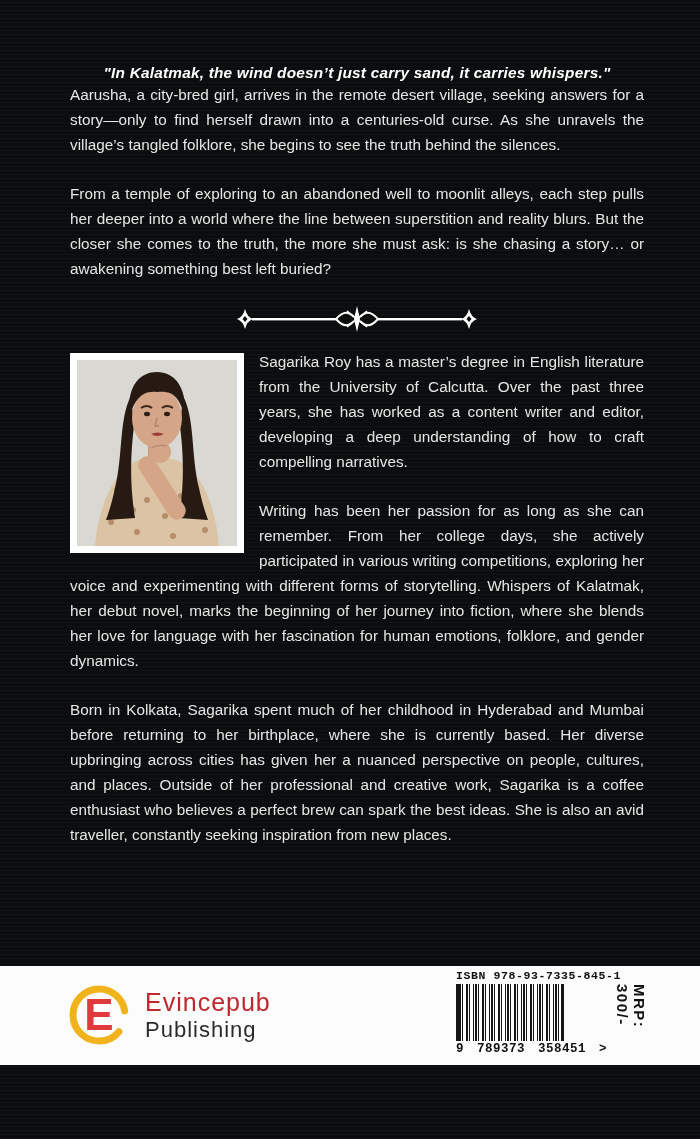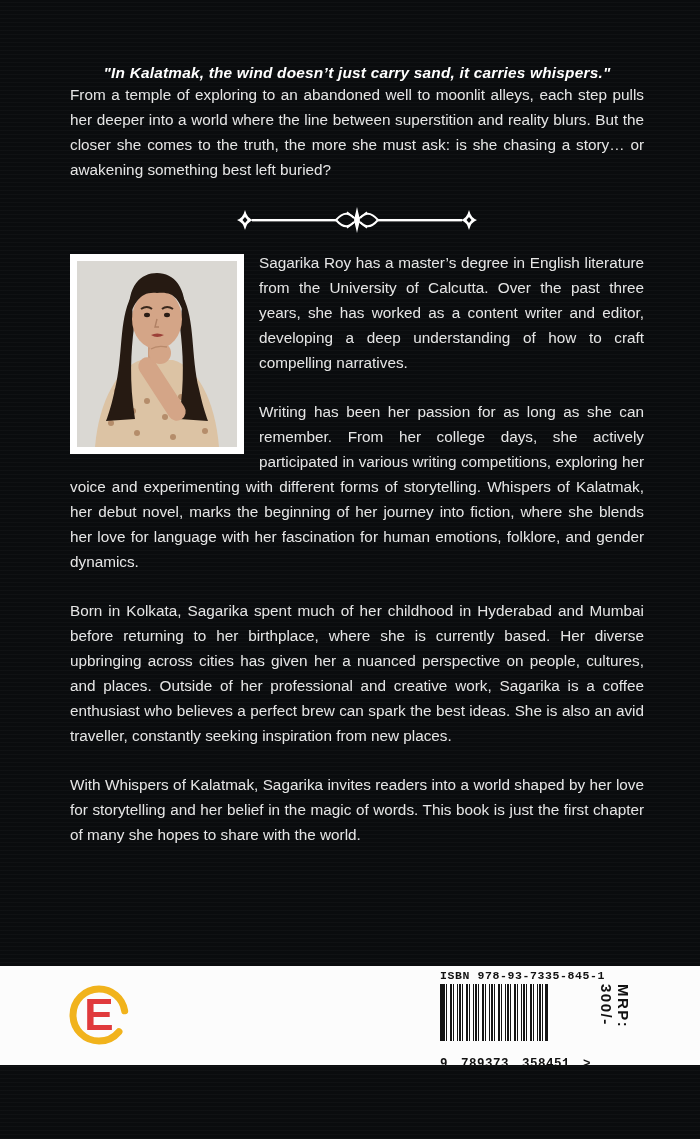--- a/index.html
+++ b/index.html
@@ -58,21 +58,21 @@
   .logo-mark{width:66px;height:66px;}
   .logo-names{margin-left:13px;line-height:1.05;}
   .publisher-name{
     font-size:25px;color:#c0272d;letter-spacing:1px;font-weight:normal;
   }
   .publisher-type{
     font-size:22px;color:#2b2b2b;letter-spacing:1px;margin-top:3px;
   }
   .barcode-block{
     position:absolute;
-    top:3px;right:68px;
+    top:3px;right:52px;
     color:#111;
   }
   .isbn{
     font-family:"Liberation Mono", monospace;
     font-size:11.5px;font-weight:bold;
     letter-spacing:0.6px;white-space:nowrap;
   }
   .bc-row{display:flex;align-items:stretch;margin-top:2px;}
   .bars{
     width:102px;height:57px;
@@ -83,39 +83,40 @@
         #151515 7px 9px, #ffffff 9px 10px,
         #151515 10px 11px, #ffffff 11px 14px,
         #151515 14px 15px, #ffffff 15px 16px);
     border-left:3px solid #151515;
     border-right:3px solid #151515;
   }
   .digits{
     font-family:"Liberation Mono", monospace;
     font-size:12.5px;font-weight:bold;
     letter-spacing:0.5px;word-spacing:5px;
-    margin-top:16px;white-space:nowrap;
+    margin-top:1px;white-space:nowrap;
   }
   .mrp{
     writing-mode:vertical-rl;
     font-weight:bold;font-size:15px;
     letter-spacing:1.5px;
     margin-left:7px;height:76px;
     color:#111;
     font-family:"Liberation Sans", sans-serif;
   }
 </style>
 </head>
 <body>
 
 <div class="cover">
   <div class="content">
 
     <div class="quote">"In Kalatmak, the wind doesn’t just carry sand, it carries whispers."</div>
 
+    <p class="body-para first-para">Aarusha, a city-bred girl, arrives in the remote desert village, seeking answers for a story—only to find herself drawn into a centuries-old curse. As she unravels the village’s tangled folklore, she begins to see the truth behind the silences.</p>
     <p class="body-para">From a temple of exploring to an abandoned well to moonlit alleys, each step pulls her deeper into a world where the line between superstition and reality blurs. But the closer she comes to the truth, the more she must ask: is she chasing a story… or awakening something best left buried?</p>
 
     <svg class="divider" viewBox="0 0 244 28" xmlns="http://www.w3.org/2000/svg">
 
       <path d="M10 4 Q12 12 18 14 Q12 16 10 24 Q8 16 2 14 Q8 12 10 4 Z" fill="#ffffff"></path>
       <path d="M10 11 L12.5 14 L10 17 L7.5 14 Z" fill="#0a0c0e"></path>
 
       <rect x="17" y="13" width="84" height="2.4" fill="#ffffff"></rect>
       <rect x="143" y="13" width="84" height="2.4" fill="#ffffff"></rect>
 
@@ -167,31 +168,34 @@
           <rect x="76" y="92" width="18" height="72" rx="9" transform="rotate(-33 85 128)" fill="#d4a587"></rect>
           <circle cx="83" cy="92" r="11" fill="#d4a587"></circle>
           <path d="M74 88 Q80 84 90 86" stroke="#b98a6c" stroke-width="1.4" fill="none"></path>
         </svg>
       </div>
       <p class="body-para">Sagarika Roy has a master’s degree in English literature from the University of Calcutta. Over the past three years, she has worked as a content writer and editor, developing a deep understanding of how to craft compelling narratives.</p>
       <p class="body-para">Writing has been her passion for as long as she can remember. From her college days, she actively participated in various writing competitions, exploring her voice and experimenting with different forms of storytelling. Whispers of Kalatmak, her debut novel, marks the beginning of her journey into fiction, where she blends her love for language with her fascination for human emotions, folklore, and gender dynamics.</p>
     </div>
 
     <p class="body-para">Born in Kolkata, Sagarika spent much of her childhood in Hyderabad and Mumbai before returning to her birthplace, where she is currently based. Her diverse upbringing across cities has given her a nuanced perspective on people, cultures, and places. Outside of her professional and creative work, Sagarika is a coffee enthusiast who believes a perfect brew can spark the best ideas. She is also an avid traveller, constantly seeking inspiration from new places.</p>
-    <p class="body-para">With Whispers of Kalatmak, Sagarika invites readers into a world shaped by her love for storytelling and her belief in the magic of words. This book is just the first chapter of many she hopes to share with the world.</p>
 
   </div>
 
   <div class="footer">
 
     <div class="logo">
       <svg class="logo-mark" viewBox="0 0 66 66" xmlns="http://www.w3.org/2000/svg">
         <circle cx="33" cy="33" r="26" fill="none" stroke="#F1B31C" stroke-width="7" stroke-dasharray="140 24" stroke-dashoffset="-18" stroke-linecap="round"></circle>
         <text x="33" y="48" text-anchor="middle" font-family="Liberation Sans, sans-serif" font-size="44" font-weight="bold" fill="#E03A3C">E</text>
       </svg>
+      <div class="logo-names">
+        <div class="publisher-name">Evincepub</div>
+        <div class="publisher-type">Publishing</div>
+      </div>
     </div>
 
     <div class="barcode-block">
       <div class="isbn">ISBN 978-93-7335-845-1</div>
       <div class="bc-row">
         <div>
           <div class="bars"></div>
           <div class="digits">9 789373 358451 &gt;</div>
         </div>
         <div class="mrp">MRP: 300/-</div>

